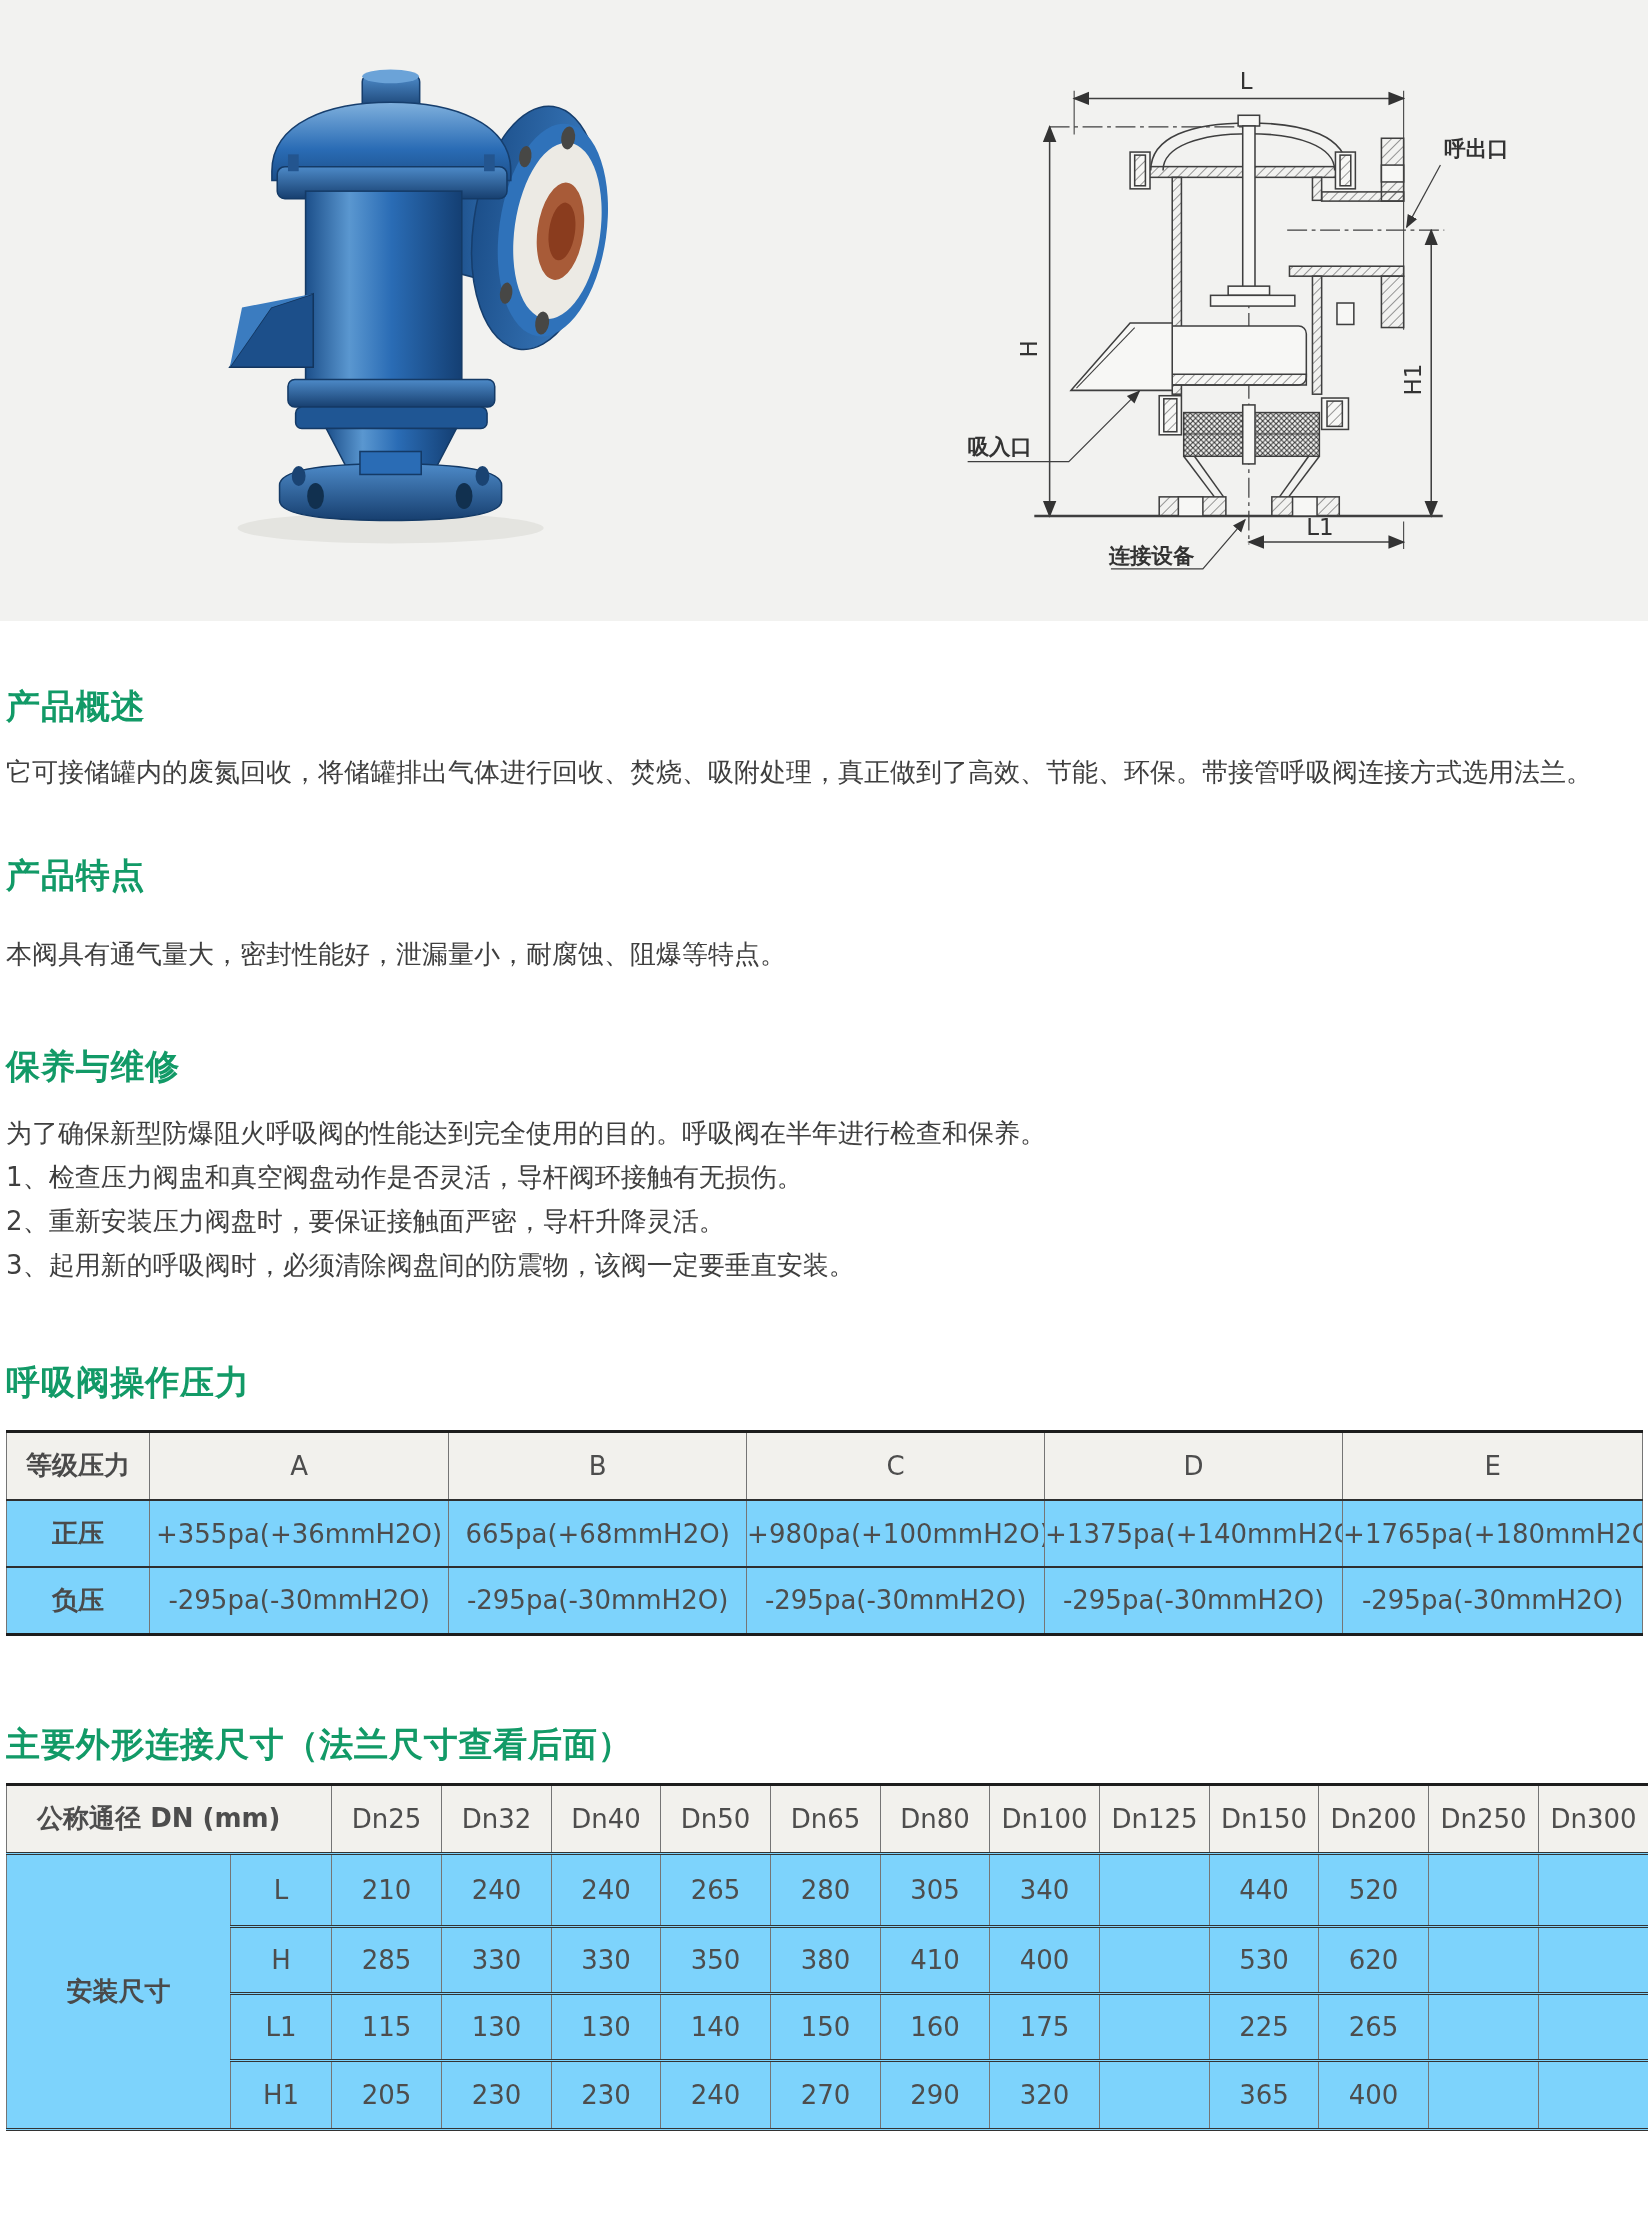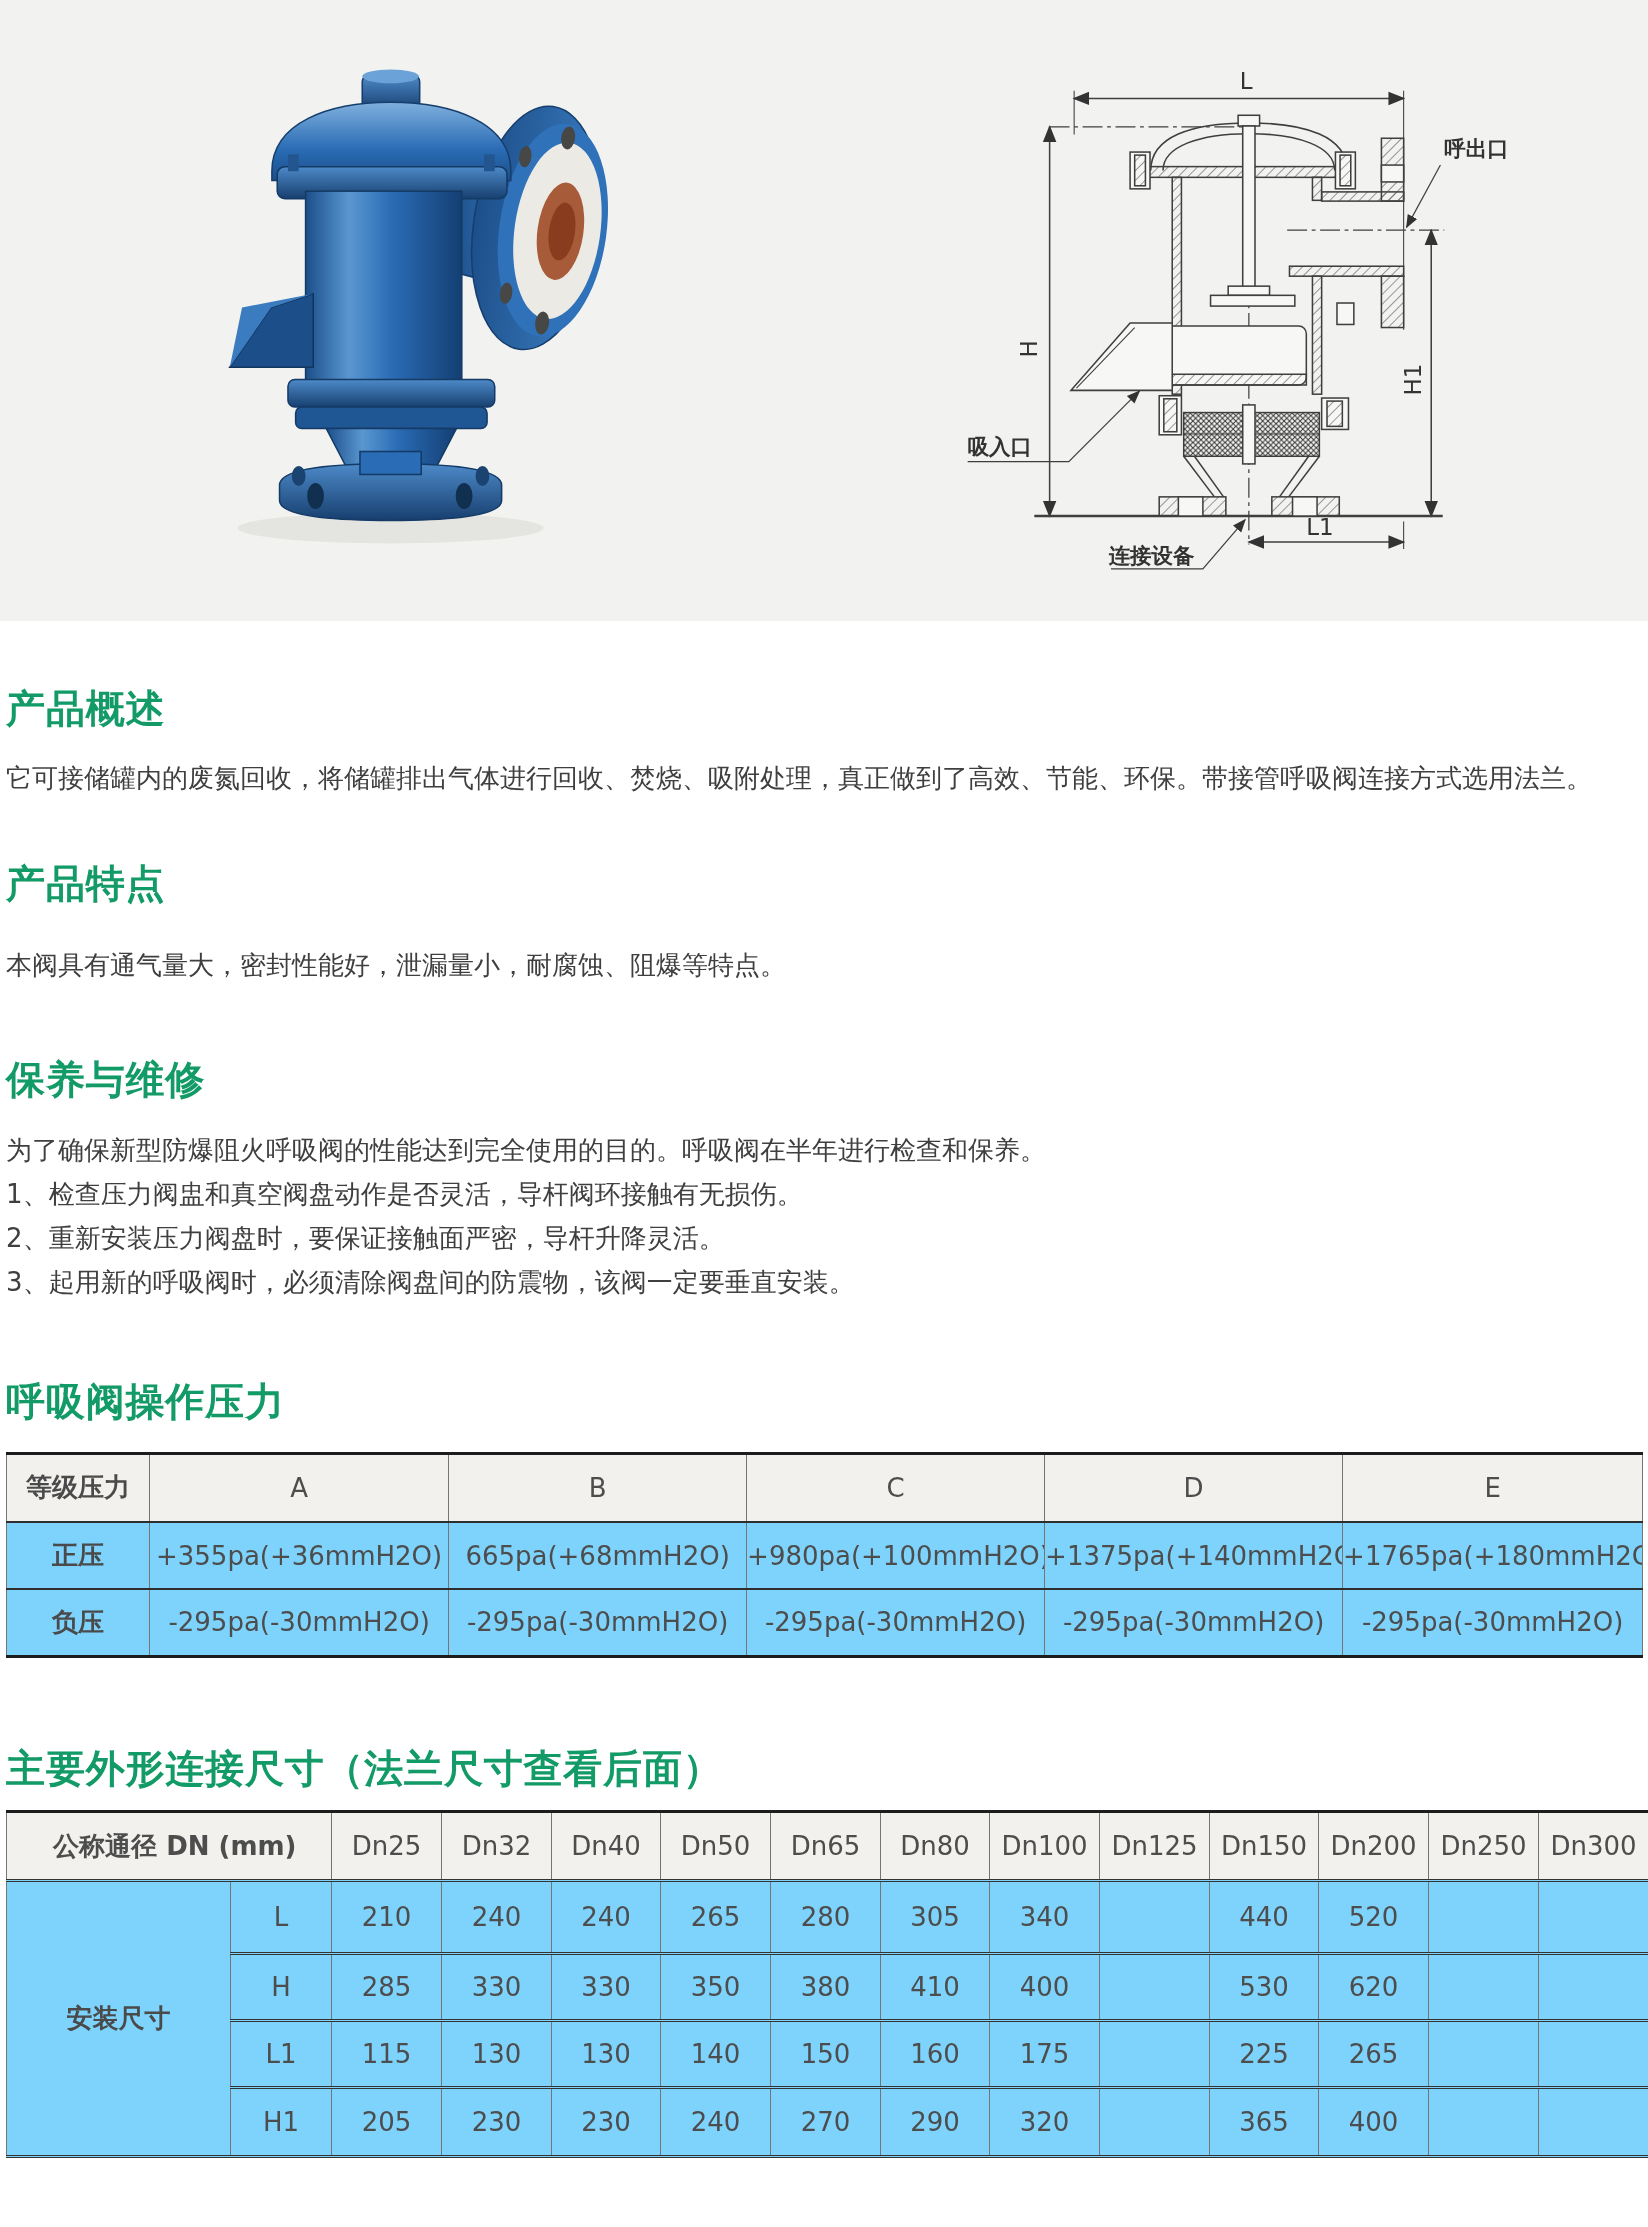--- a/index.html
+++ b/index.html
@@ -14,21 +14,21 @@
   }
   *{box-sizing:border-box; margin:0; padding:0;}
   html,body{width:1648px; background:#ffffff;}
   body{height:2227px; overflow:hidden; font-family:"DejaVu Sans","Liberation Sans",sans-serif;}
 
   .banner{position:relative; width:1648px; height:621px; background:var(--banner);}
   .photo-svg{position:absolute; left:107px; top:38px;}
   .diagram-svg{position:absolute; left:946px; top:7.7px;}
 
   .content{padding:0 6.1px;}
-  .sec-h{font-size:39px; font-weight:bold; color:var(--accent); letter-spacing:0.8px; line-height:1.1;}
+  .sec-h{font-size:34px; font-weight:bold; color:var(--accent); letter-spacing:0.8px; line-height:1.1;}
   #h-overview{padding-top:67px;}
   .para{font-size:26px; color:var(--txt); line-height:48px;}
   #overview-text{margin-top:23px; width:1636px;}
   #h-features{margin-top:61px;}
   #features-text{margin-top:35px;}
   #h-maintenance{margin-top:70px;}
   #maintenance-text{margin-top:26px;}
   .maint-line{font-size:26px; color:var(--txt); line-height:44px;}
   #h-pressure{margin-top:77px;}
   #h-dimension{margin-top:90px;}
@@ -39,21 +39,21 @@
   th,td{border-left:1.5px solid var(--thin); text-align:center; vertical-align:middle;
         color:var(--tbltxt); font-size:26px; font-weight:normal; padding:0; overflow:hidden;}
   .hdr-row{background:var(--hdrbg); height:69px;}
   #pressure-table .hdr-row{border-bottom:2.3px solid var(--mid);}
   #pressure-table tbody tr{height:67px; border-bottom:2.3px solid var(--mid);}
   #dimension-table .hdr-row{border-bottom:3.1px double #333;}
   #dimension-table tbody tr{border-bottom:3.1px double #333; height:69px;}
   #dimension-table tbody tr.r-L{height:73px;}
   #dimension-table tbody tr.r-H, #dimension-table tbody tr.r-L1{height:67px;}
   .lbl{font-weight:bold; color:#4a4a4a;}
-  .corner{text-align:left; padding-left:46px; font-weight:bold;margin-left:26px;}
+  .corner{text-align:left; padding-left:30px; font-weight:bold;margin-left:26px;}
 
   svg text{font-family:"DejaVu Sans","Liberation Sans",sans-serif;}
   .dia-label{font-size:28px; fill:#333333; font-weight:bold;}
   .dia-dim{font-size:30px; fill:#333333;}
 </style>
 </head>
 <body>
 
 <div class="page">
 

